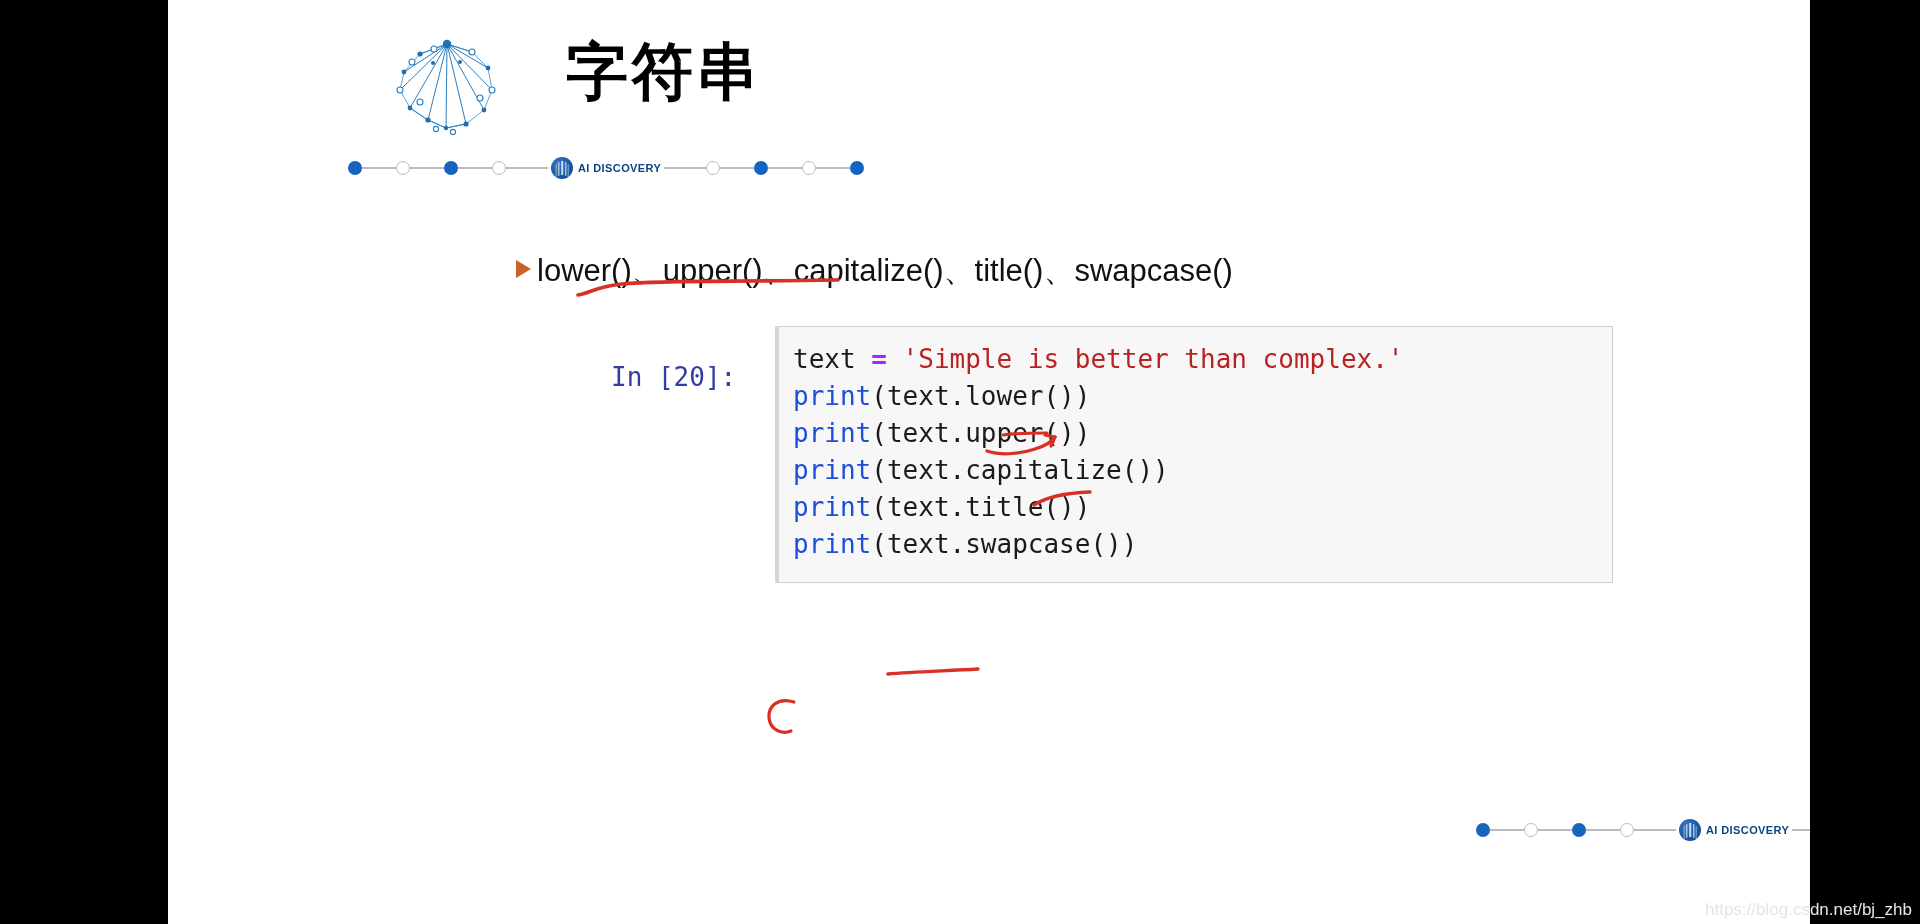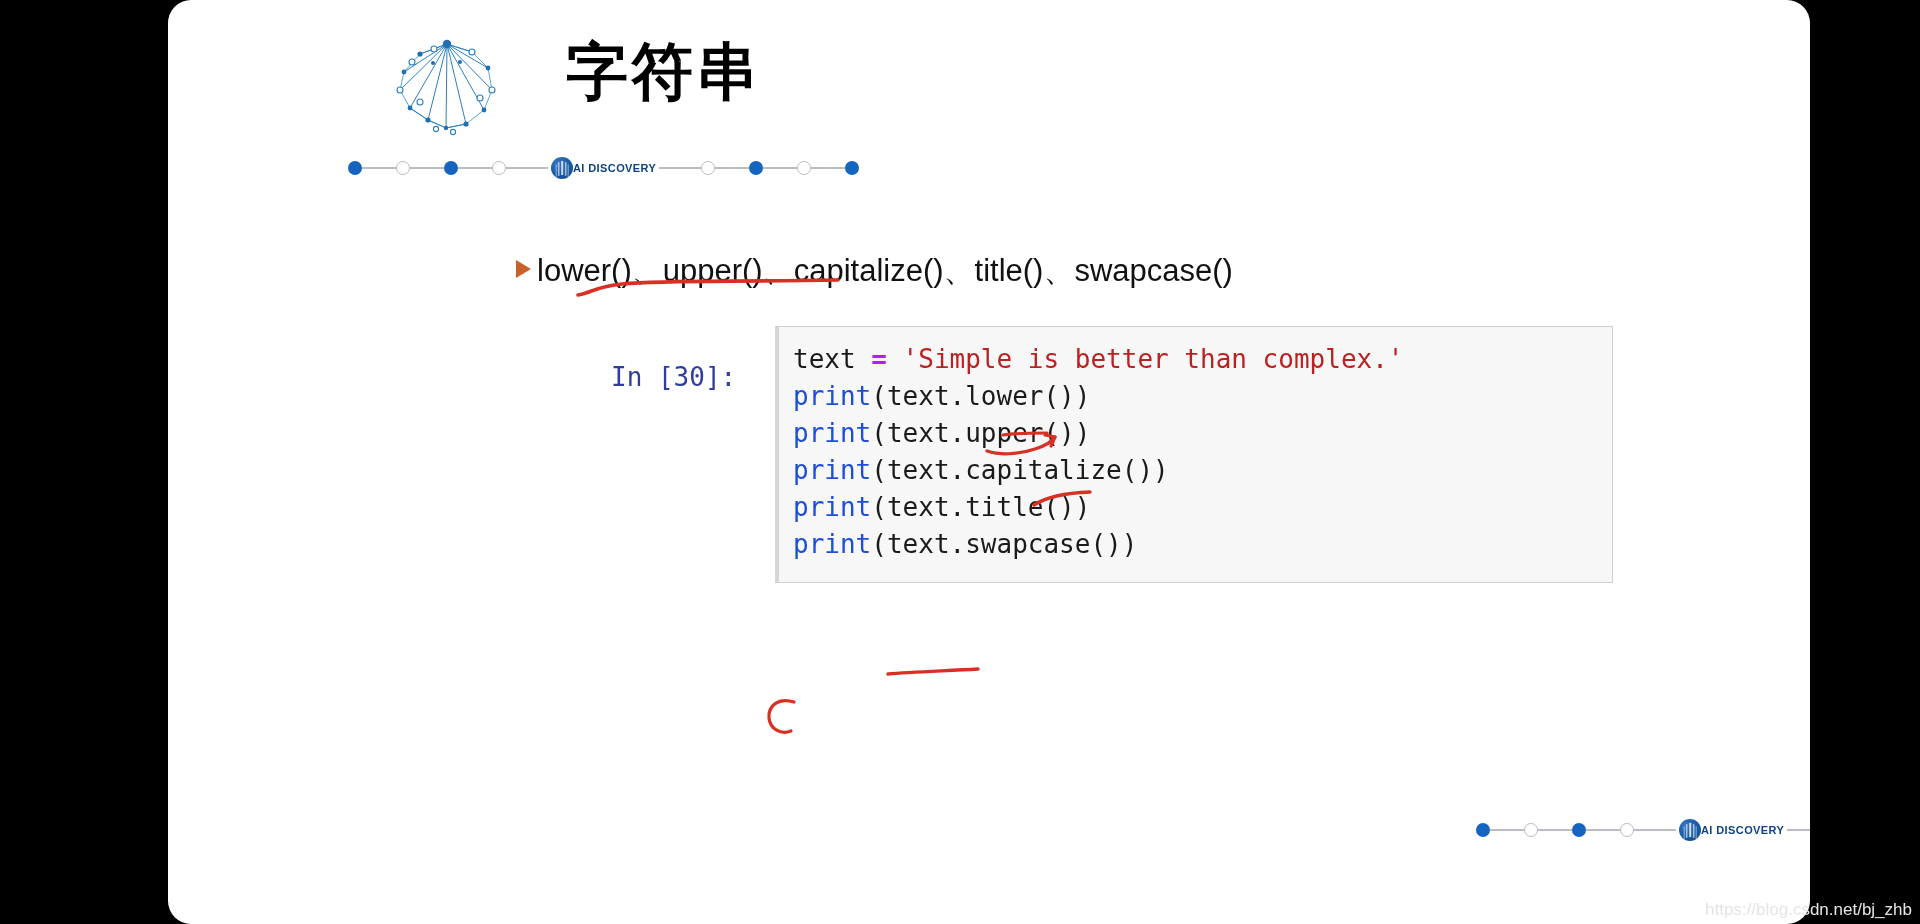--- a/index.html
+++ b/index.html
@@ -24,21 +24,20 @@
   }
 
   .slide-canvas {
     position: absolute;
     left: 168px;
     top: 0;
     width: 1642px;
     height: 924px;
     background: #ffffff;
     overflow: hidden;
-    border-radius: 23px;
   }
 
   .letterbox {
     position: absolute;
     top: 0;
     height: 924px;
     background: #000000;
   }
   .letterbox.left  { left: 0;    width: 168px; }
   .letterbox.right { left: 1810px; width: 110px; }
@@ -93,20 +92,21 @@
     height: 2px;
     background: #b9bcc0;
     flex: 0 0 auto;
   }
   .rail-seg.s1 { width: 34px; }
   .rail-seg.s2 { width: 42px; }
 
   .rail-badge {
     display: flex;
     align-items: center;
+    gap: 5px;
     flex: 0 0 auto;
     padding: 0 3px;
   }
   .badge-emblem {
     width: 22px;
     height: 22px;
     border-radius: 50%;
     background: radial-gradient(circle at 34% 30%, #3a77c4 0%, #1b5ea8 45%, #0d4384 100%);
     position: relative;
     flex: 0 0 auto;
@@ -347,21 +347,21 @@
 
     <div class="method-line">
       <span class="arrow-bullet"></span>
       <span class="method-text">lower()、upper()、capitalize()、title()、swapcase()</span>
     </div>
 
     <svg class="annot-methods" viewBox="0 0 275 22">
       <path d="M2 18 C14 16, 22 9, 46 7 C90 3, 150 5, 262 3" stroke="#d93025" stroke-width="3.6" fill="none" stroke-linecap="round"></path>
     </svg>
 
-    <div class="in-prompt">In [30]:</div>
+    <div class="in-prompt">In [20]:</div>
 
     <div class="code-cell">
       <div class="code-body"><div><span class="tok-plain">text </span><span class="tok-op">=</span><span class="tok-plain"> </span><span class="tok-str">'Simple is better than complex.'</span></div><div><span class="tok-kw">print</span><span class="tok-plain">(text.lower())</span></div><div><span class="tok-kw">print</span><span class="tok-plain">(text.upper())</span></div><div><span class="tok-kw">print</span><span class="tok-plain">(text.capitalize())</span></div><div><span class="tok-kw">print</span><span class="tok-plain">(text.title())</span></div><div><span class="tok-kw">print</span><span class="tok-plain">(text.swapcase())</span></div></div>
     </div>
 
     <svg class="ink ink-upper" viewBox="0 0 80 40">
       <path d="M4 26 C16 30, 34 30, 52 24 C62 21, 68 18, 72 12" stroke="#d93025" stroke-width="3.2" fill="none" stroke-linecap="round"></path>
       <path d="M72 12 L62 10 M72 12 L68 21" stroke="#d93025" stroke-width="3.2" fill="none" stroke-linecap="round"></path>
       <path d="M20 10 C34 8, 50 8, 64 8" stroke="#d93025" stroke-width="3.2" fill="none" stroke-linecap="round"></path>
     </svg>

